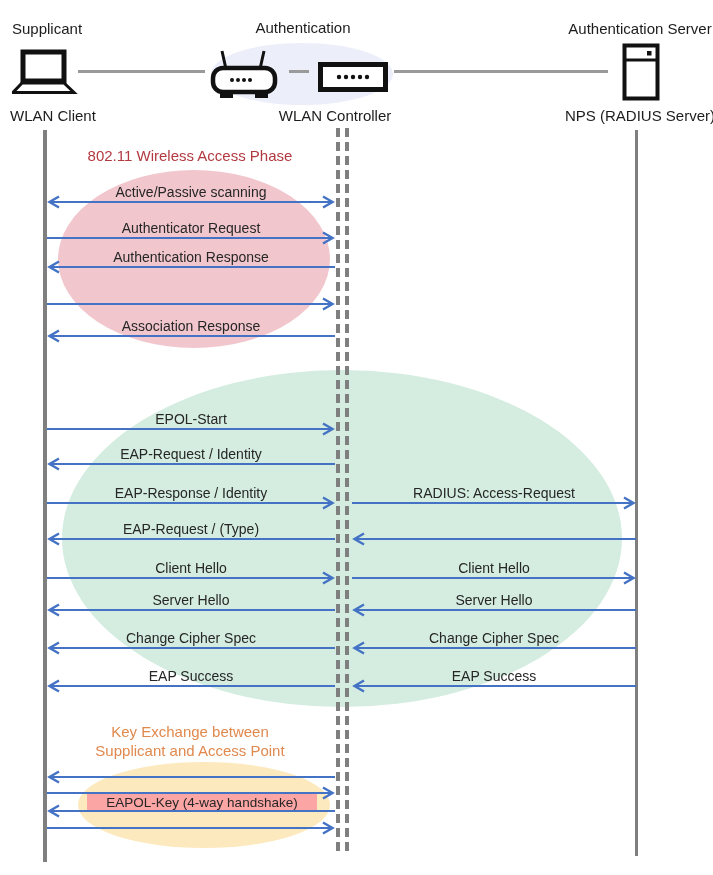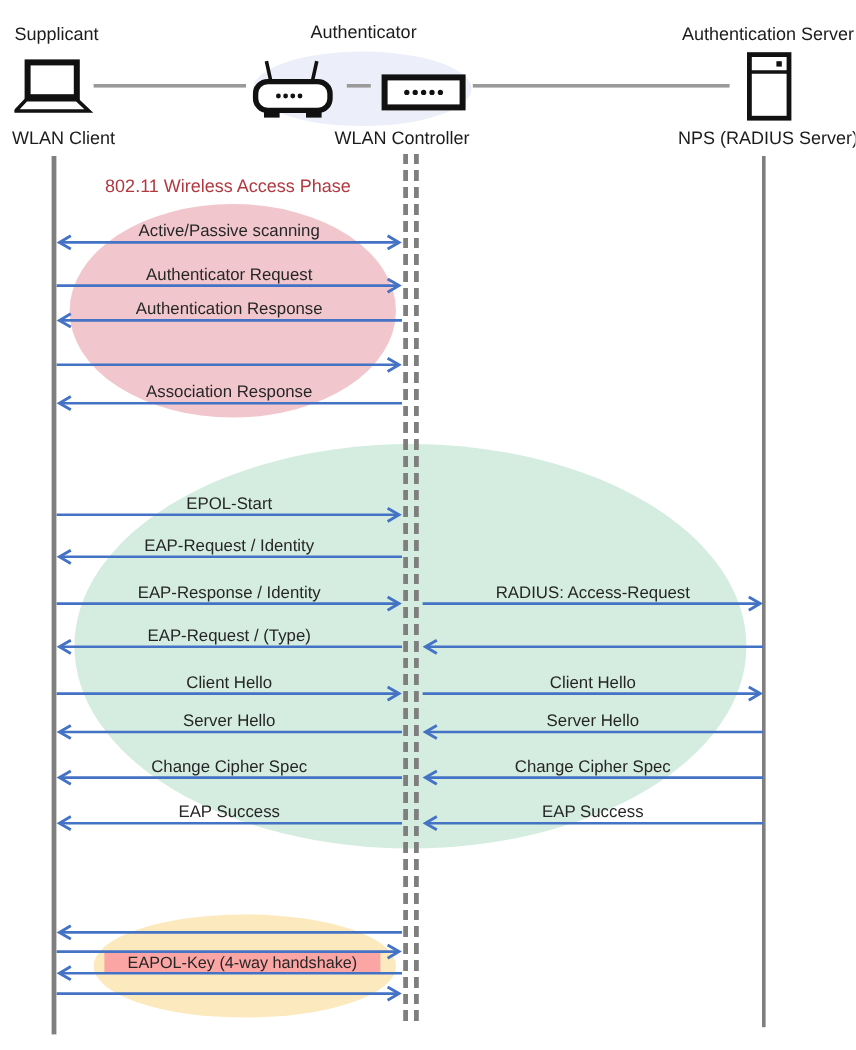--- a/index.html
+++ b/index.html
@@ -20,21 +20,21 @@
   .arrow svg{display:block;}
   .eapol-box{position:absolute;background:#fca5a5;z-index:3;display:flex;align-items:center;justify-content:center;
     font-size:13.5px;color:#262626;white-space:nowrap;}
 </style>
 </head>
 <body>
 
 <div id="stage">
 
   <div class="hdr" style="left:12px;top:20px;">Supplicant</div>
-  <div class="hdr centered" style="left:203px;top:19px;width:200px;">Authenticator</div>
+  <div class="hdr centered" style="left:203px;top:19px;width:200px;">Authentication</div>
   <div class="hdr centered" style="left:540px;top:20px;width:200px;">Authentication Server</div>
 
   <div class="ellipse" style="left: 211px; top: 43px; width: 182px; height: 62px; z-index: 0; background: rgb(236, 239, 249);"></div>
 
   <div class="connector" style="left:78px;width:127px;"></div>
   <div class="connector" style="left:289px;width:20px;"></div>
   <div class="connector" style="left:394px;width:214px;"></div>
 
   <div class="icon" style="left:12px;top:49px;">
     <svg width="66" height="47" viewBox="0 0 66 47">
@@ -79,20 +79,22 @@
   <div class="lifeline" style="left:43px;top:130px;width:4px;height:732px;"></div>
   <div class="lifeline dashed" style="left:336px;top:128px;width:4px;height:727px;"></div>
   <div class="lifeline dashed" style="left:345px;top:128px;width:4px;height:727px;"></div>
   <div class="lifeline" style="left:635px;top:130px;width:3px;height:726px;"></div>
 
   <div class="ellipse" style="left: 58px; top: 170px; width: 272px; height: 178px; background: rgb(241, 199, 205);"></div>
   <div class="ellipse" style="left: 62px; top: 370px; width: 560px; height: 337px; background: rgb(212, 237, 224);"></div>
   <div class="ellipse" style="left: 78px; top: 762px; width: 252px; height: 86px; background: rgb(252, 233, 190);"></div>
 
   <div class="phase-title" style="left: 60px; top: 146px; width: 260px; color: rgb(178, 57, 64);">802.11 Wireless Access Phase</div>
+  <div class="phase-title" style="left: 70px; top: 722px; width: 240px; color: rgb(224, 137, 78);">Key Exchange between
+Supplicant and Access Point</div>
 
   <div class="eapol-box" style="left:87px;top:793px;width:230px;height:18px;">EAPOL-Key (4-way handshake)</div>
 
 <div class="msg-label" style="left: 41px; top: 185px; width: 300px;">Active/Passive scanning</div>
     <div class="arrow" style="left: 47px; top: 194px; width: 288px;">
       <svg width="288" height="16" viewBox="0 0 288 16">
         <line x1="4" y1="8" x2="284" y2="8" stroke="#4472C4" stroke-width="2.2"></line>
         <polyline points="12,2.5 2.5,8 12,13.5" fill="none" stroke="#4472C4" stroke-width="2.4"></polyline>
         <polyline points="276,2.5 285.5,8 276,13.5" fill="none" stroke="#4472C4" stroke-width="2.4"></polyline>
       </svg>

